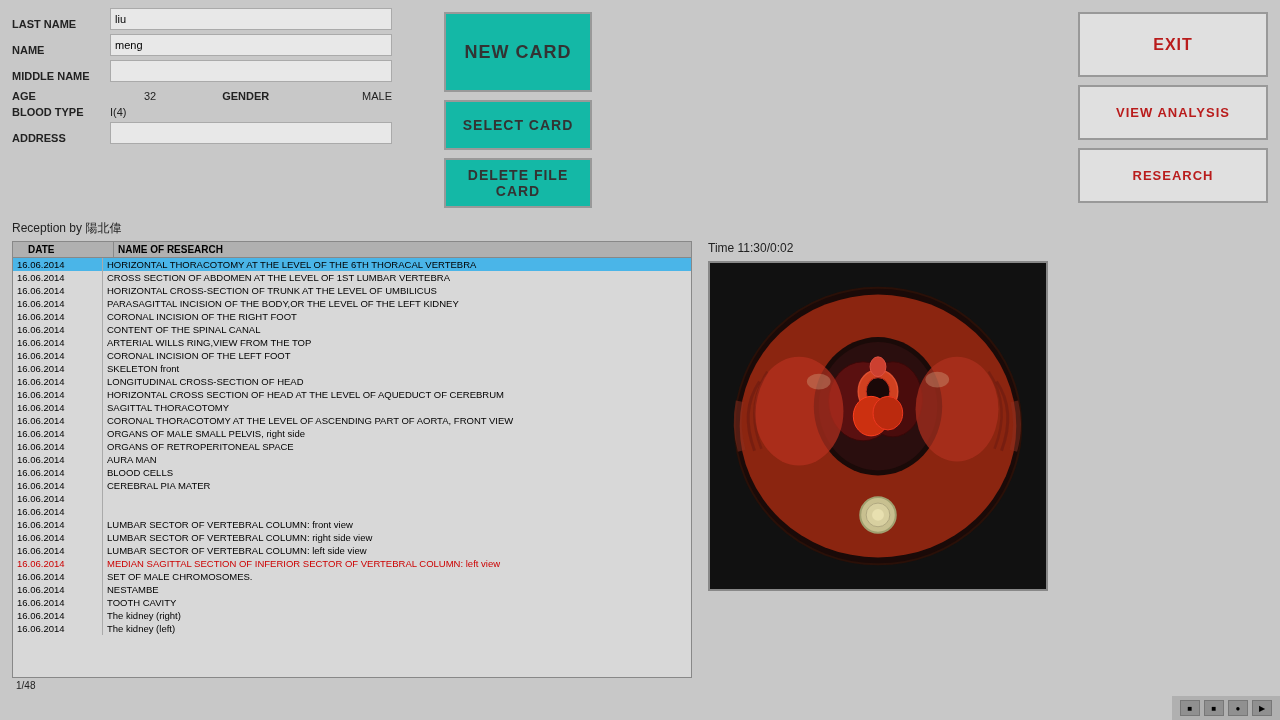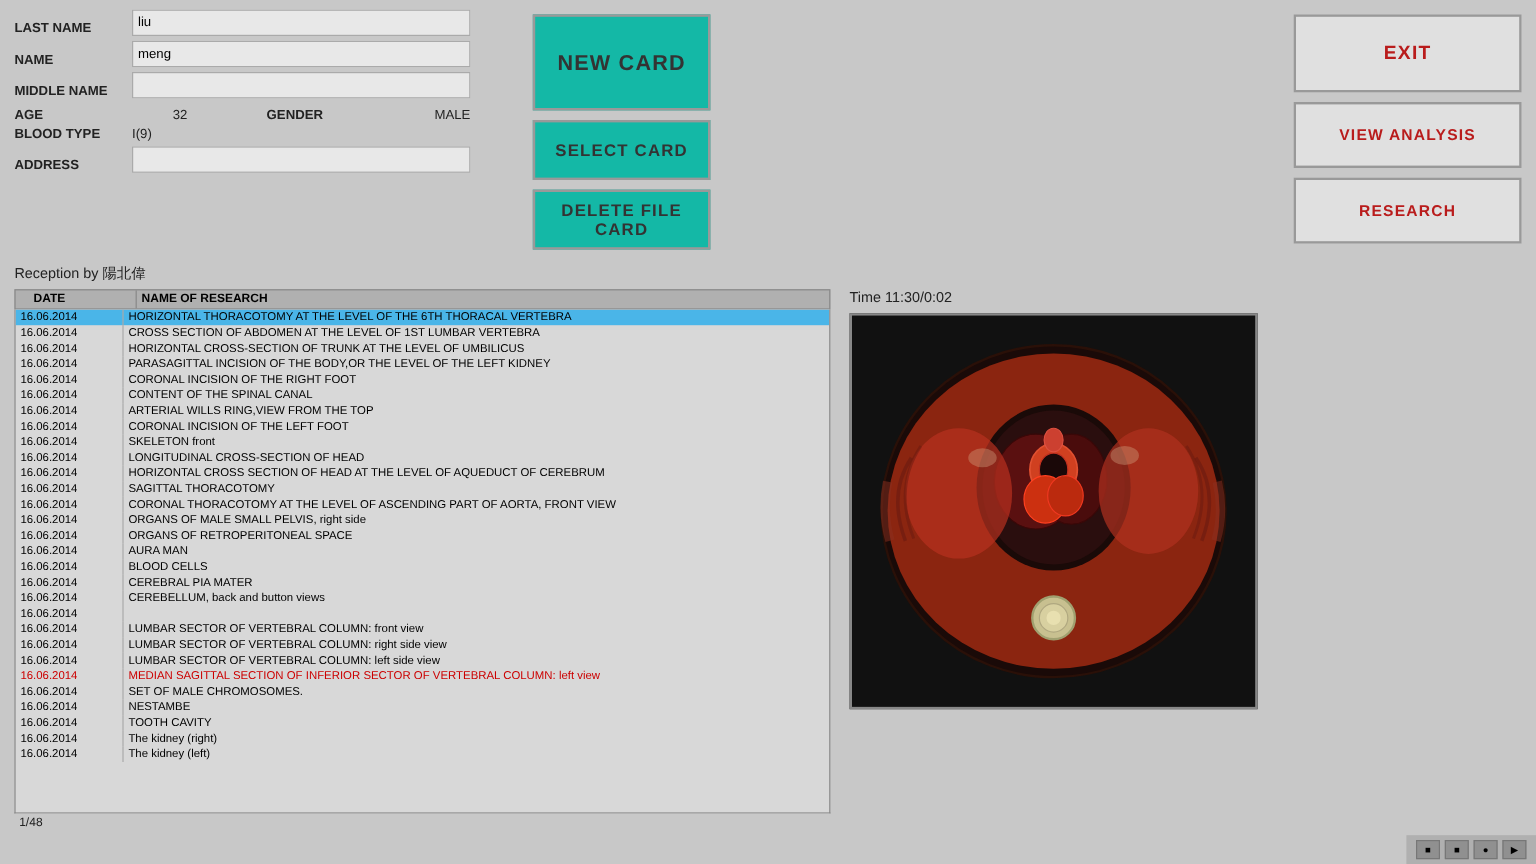--- a/index.html
+++ b/index.html
@@ -272,21 +272,21 @@
       <input class="field-input" type="text" value="" style="">
     </div>
     <div class="field-row" style="margin-top:4px;gap:46px;">
       <span class="field-label">AGE</span>
       <span class="field-value">32</span>
       <span class="field-label" style="margin-left:20px;">GENDER</span>
       <span class="field-value" style="margin-left:8px;">MALE</span>
     </div>
     <div class="field-row">
       <span class="field-label">BLOOD TYPE</span>
-      <span class="field-value">I(9)</span>
+      <span class="field-value">I(4)</span>
     </div>
     <div class="field-row">
       <span class="field-label">ADDRESS</span>
       <input class="field-input" type="text" value="" style="">
     </div>
   </div>
 
   <div class="center-buttons">
     <button class="main-btn new-card-btn">NEW CARD</button>
     <button class="main-btn">SELECT CARD</button>
@@ -381,21 +381,20 @@
         <div class="list-row">
           <div class="col-date">16.06.2014</div>
           <div class="col-name">BLOOD CELLS</div>
         </div>
         <div class="list-row">
           <div class="col-date">16.06.2014</div>
           <div class="col-name">CEREBRAL PIA MATER</div>
         </div>
         <div class="list-row">
           <div class="col-date">16.06.2014</div>
-          <div class="col-name">CEREBELLUM,  back  and  button  views</div>
         </div>
         <div class="list-row">
           <div class="col-date">16.06.2014</div>
         </div>
         <div class="list-row">
           <div class="col-date">16.06.2014</div>
           <div class="col-name">LUMBAR  SECTOR  OF  VERTEBRAL  COLUMN: front view</div>
         </div>
         <div class="list-row">
           <div class="col-date">16.06.2014</div>

